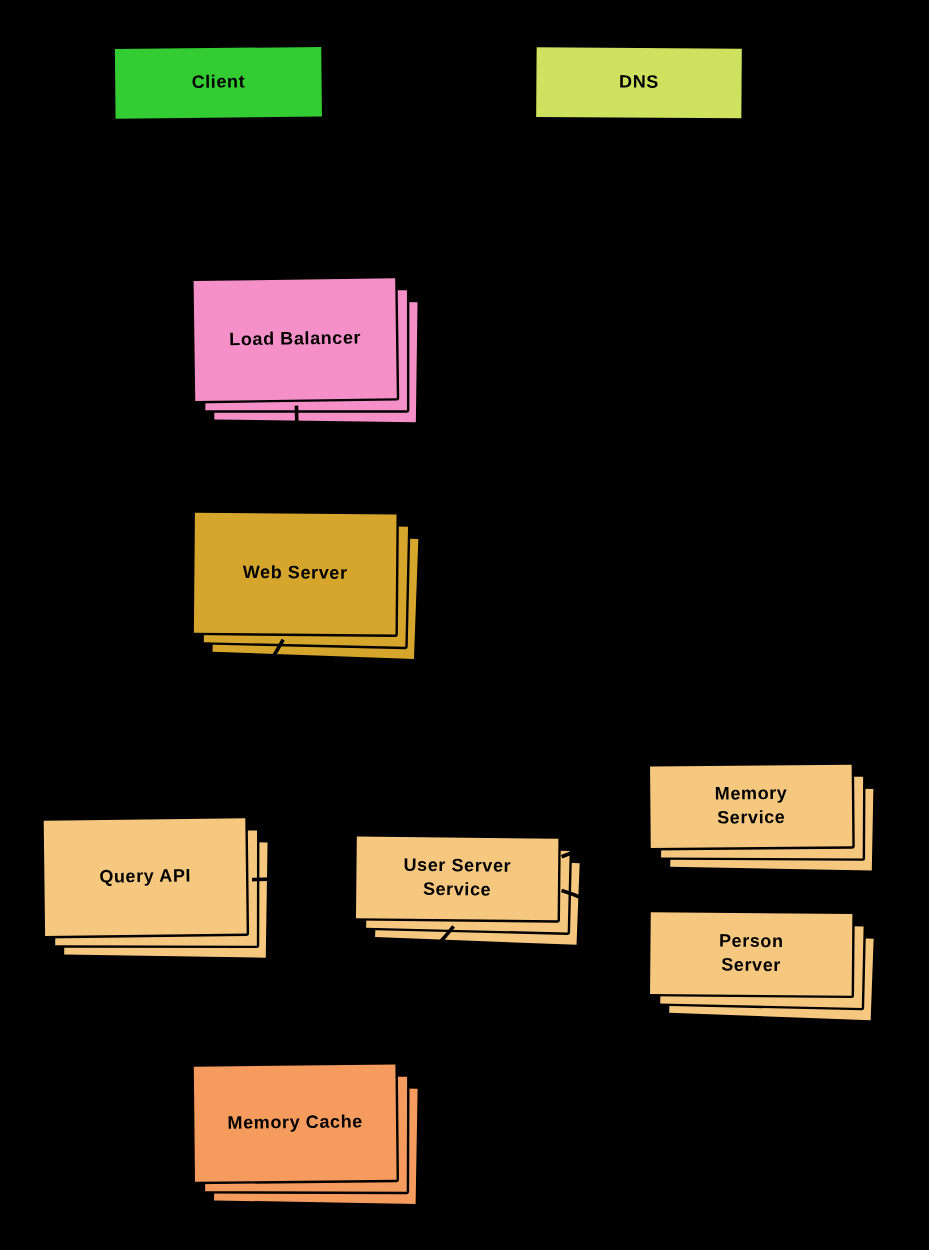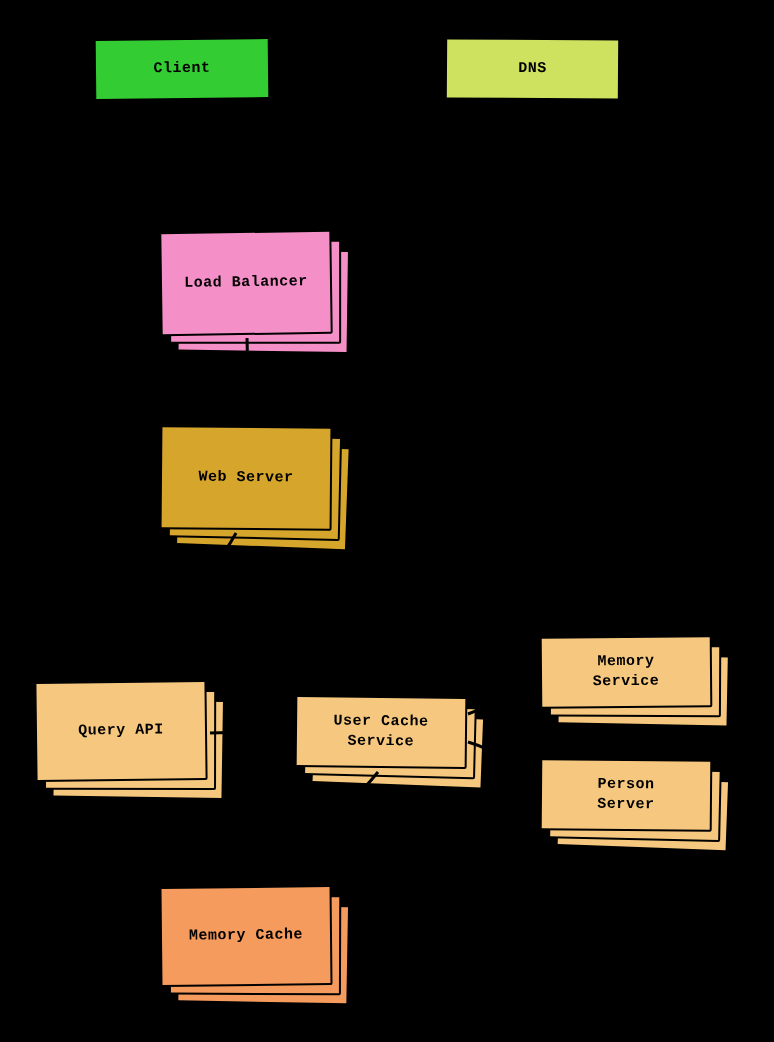--- a/index.html
+++ b/index.html
@@ -6,21 +6,21 @@
     margin: 0;
     padding: 0;
     background: #000;
   }
   #canvas {
     position: relative;
     width: 774px;
     height: 1042px;
     background: #000000;
     overflow: hidden;
-    font-family: Liberation Mono, monospace;
+    font-family: Liberation Sans, sans-serif;
   }
   .node {
     position: absolute;
     z-index: 2;
   }
   .sheet {
     position: absolute;
     left: 0; top: 0;
     width: 100%; height: 100%;
     background: var(--fill, #ccc);
@@ -95,21 +95,21 @@
     <div class="sheet s1"></div>
     <div class="sheet main">
       <span class="label">Query API</span>
     </div>
   </div>
 
   <div class="node" style="left: 295px; top: 696px; width: 172px; height: 72px; transform: rotate(0.6deg); --fill: #F6C87F;">
     <div class="sheet s2"></div>
     <div class="sheet s1"></div>
     <div class="sheet main">
-      <span class="label">User Cache
+      <span class="label">User Server
 Service</span>
     </div>
   </div>
 
   <div class="node" style="left: 540px; top: 636px; width: 172px; height: 72px; transform: rotate(-0.5deg); --fill: #F6C87F;">
     <div class="sheet s2"></div>
     <div class="sheet s1"></div>
     <div class="sheet main">
       <span class="label">Memory
 Service</span>

